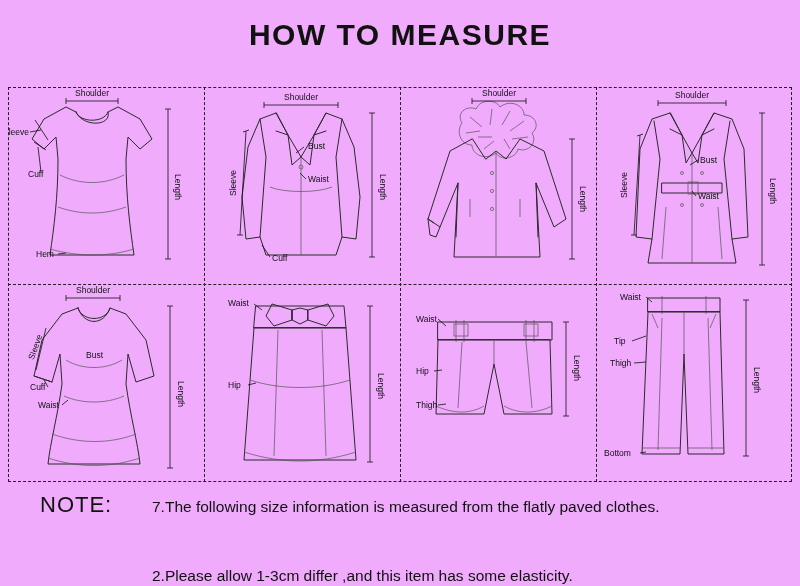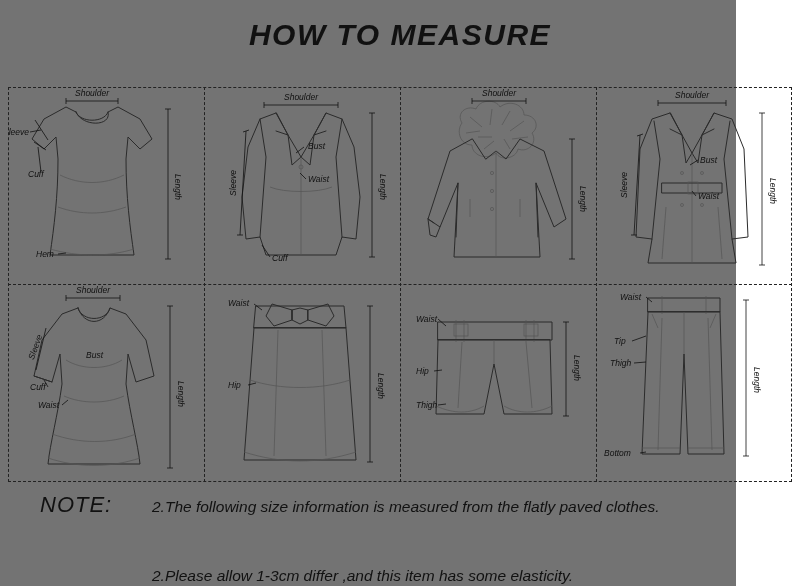--- a/index.html
+++ b/index.html
@@ -9,24 +9,23 @@
   }
   body {
     width: 800px;
     height: 586px;
     font-family: "Liberation Sans", sans-serif;
     color: #1a1a1a;
     overflow: hidden;
   }
   #page {
     position: relative;
-    width: 736px;
+    width: 800px;
     height: 586px;
-    background: #737373;
-    font-style: italic;
+    background: #f0abfc;
   }
   #title {
     position: absolute;
     top: 18px;
     left: 0;
     width: 800px;
     text-align: center;
     font-size: 30px;
     font-weight: bold;
     letter-spacing: 1.5px;
@@ -427,17 +426,17 @@
         <line class="dim" x1="150" y1="16" x2="150" y2="172"></line>
         <path class="dim" d="M147,16 L153,16 M147,172 L153,172"></path>
         <text class="lbl" x="158" y="96" text-anchor="middle" transform="rotate(90 158,96)">Length</text>
       </svg>
     </div>
 
   </div>
 
   <div id="note">
     <div id="note-label">NOTE:</div>
-    <div class="note-line l1">2.The following size information is measured from the flatly paved clothes.</div>
+    <div class="note-line l1">7.The following size information is measured from the flatly paved clothes.</div>
     <div class="note-line l2">2.Please allow 1-3cm differ ,and this item has some elasticity.</div>
   </div>
 
 </div>
 
 </body></html>

